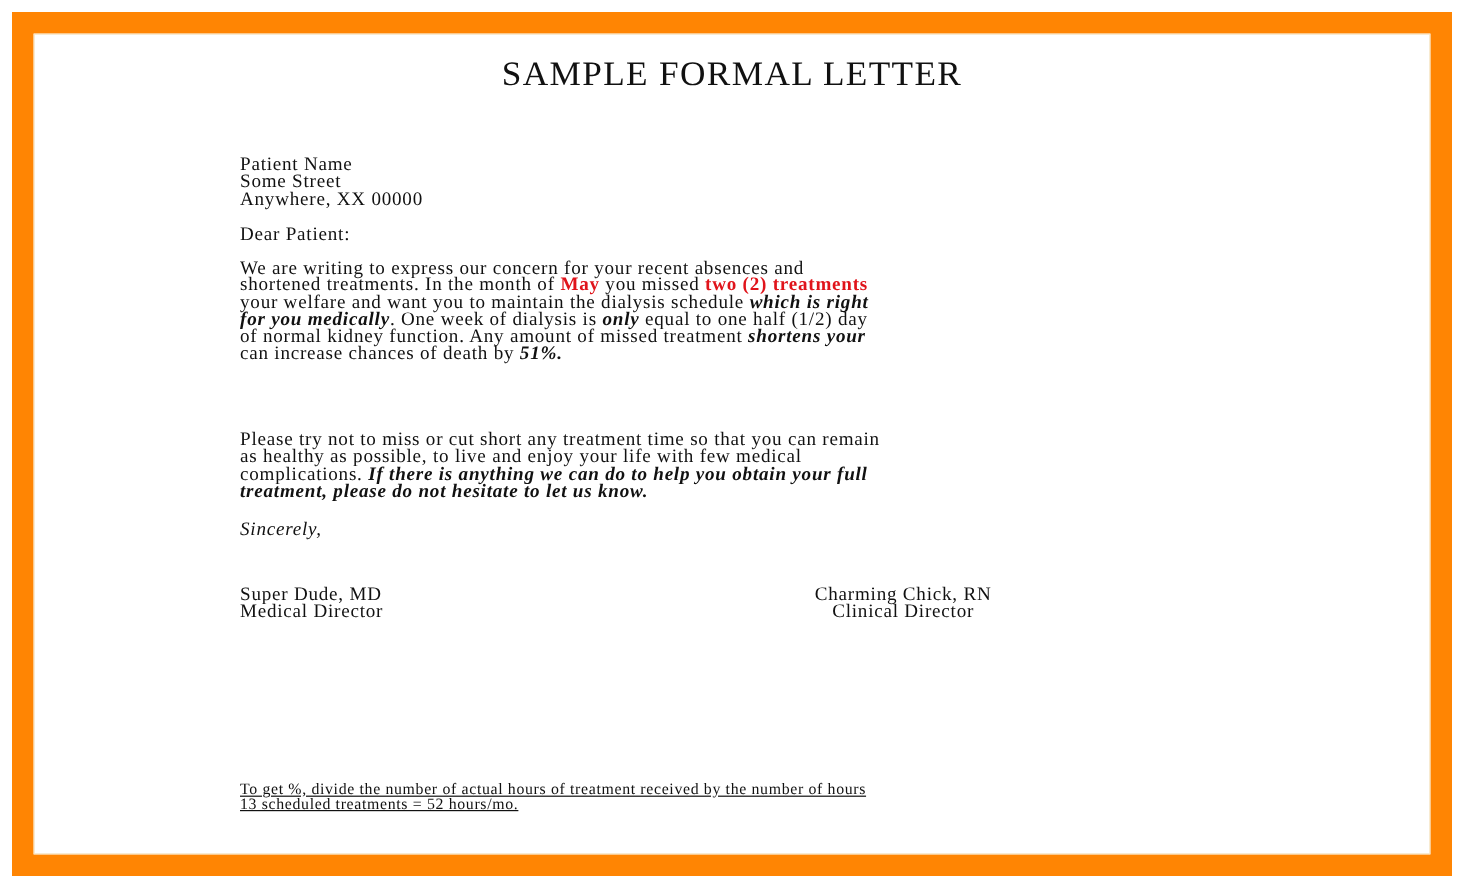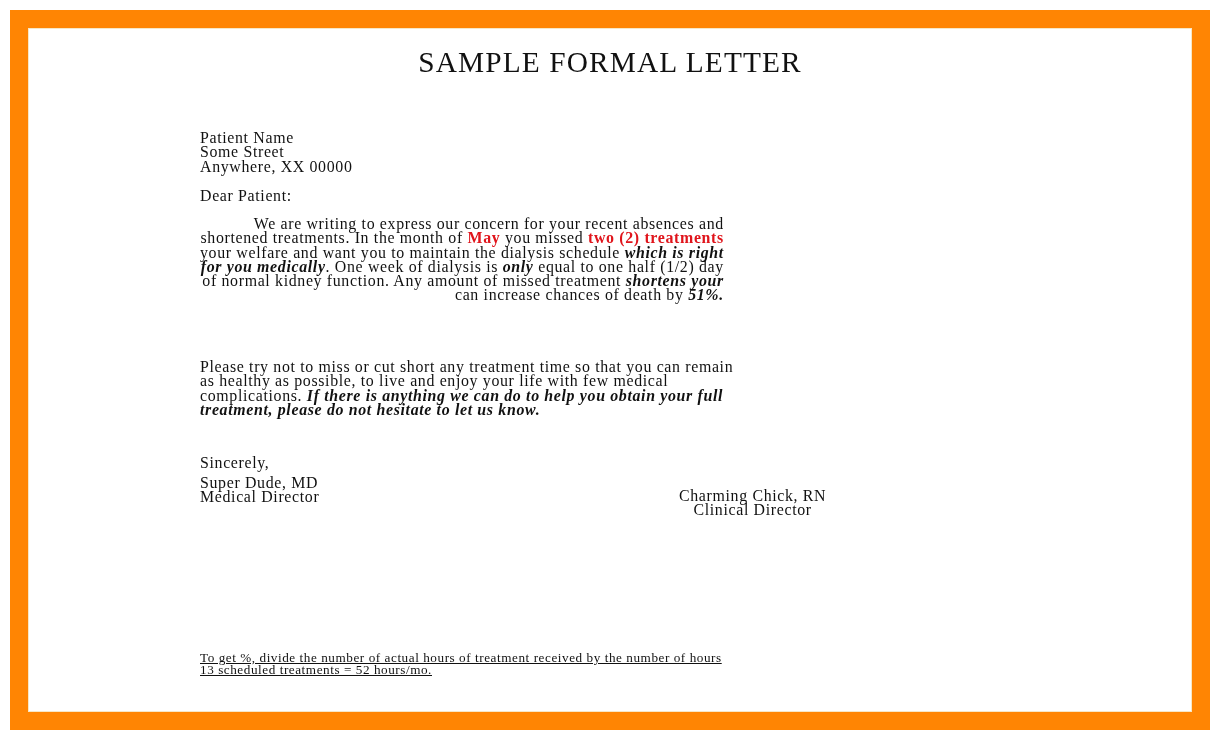--- a/index.html
+++ b/index.html
@@ -62,24 +62,24 @@
     .red {
       color: #e0141b;
       font-weight: bold;
     }
     .bi {
       font-weight: bold;
       font-style: italic;
     }
     .address { top: 131px; }
     .salutation { top: 189px; }
-    .para1 { top: 217px; text-align: right; }
+    .para1 { top: 217px; }
     .para2 { top: 360px; }
-    .closing { top: 456px; }
-    .sig-left { top: 476px; left: 200px; }
+    .closing { top: 435px; font-style: italic; }
+    .sig-left { top: 489px; left: 200px; }
     .sig-right { top: 489px; left: 679px; text-align: center; }
     .footnote {
       top: 652px;
       font-size: 13.2px;
       line-height: 12.2px;
       letter-spacing: 0.55px;
       text-decoration: underline;
     }
     .footnote .line { height: 12.2px; }
   </style>

